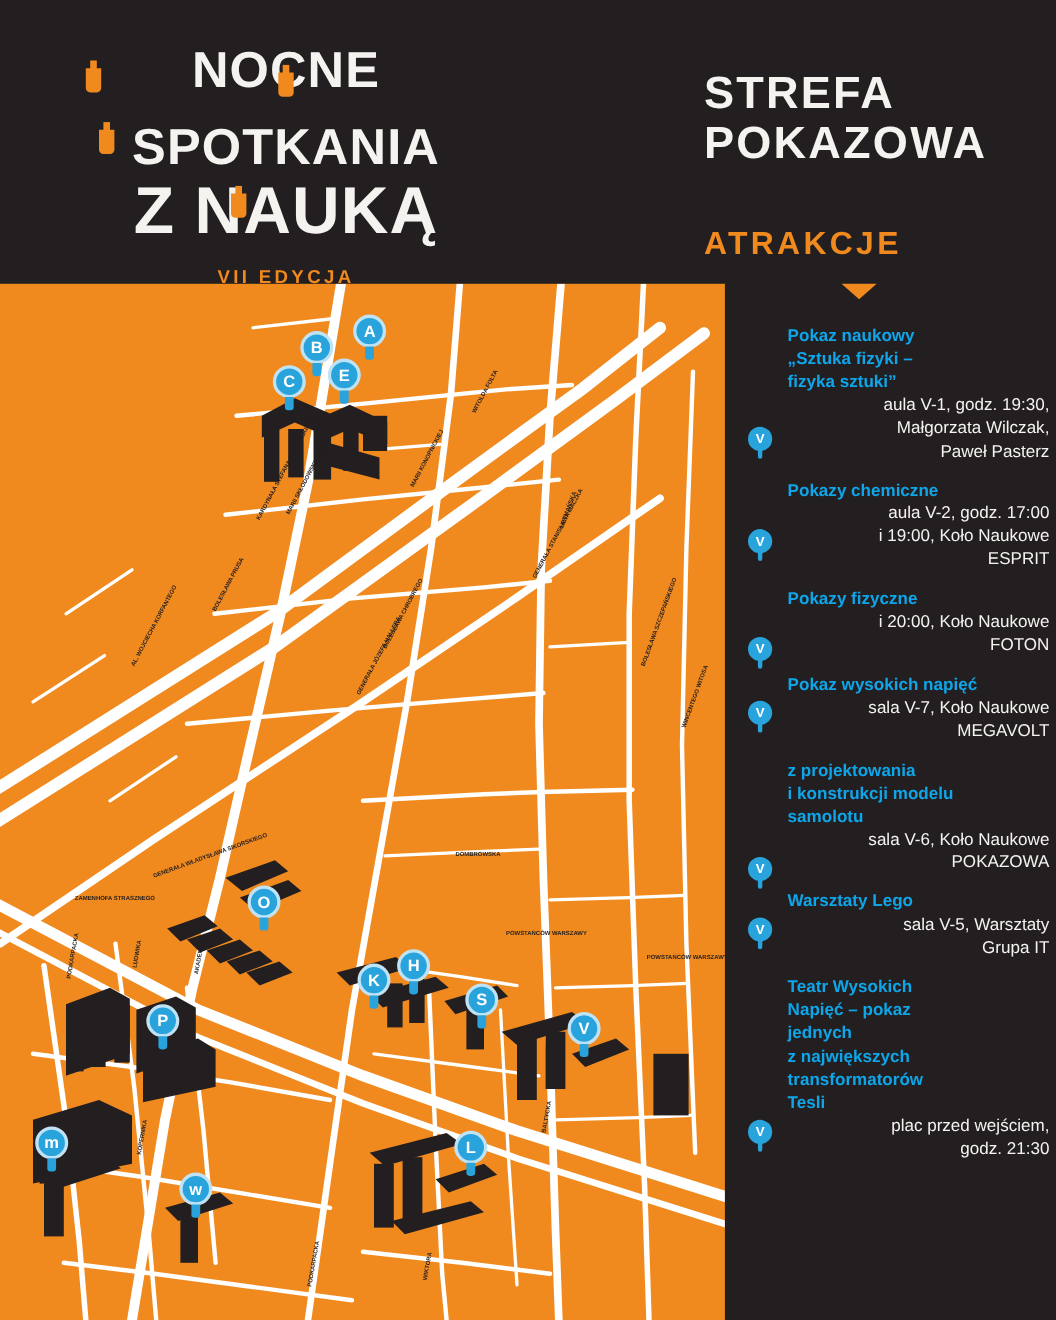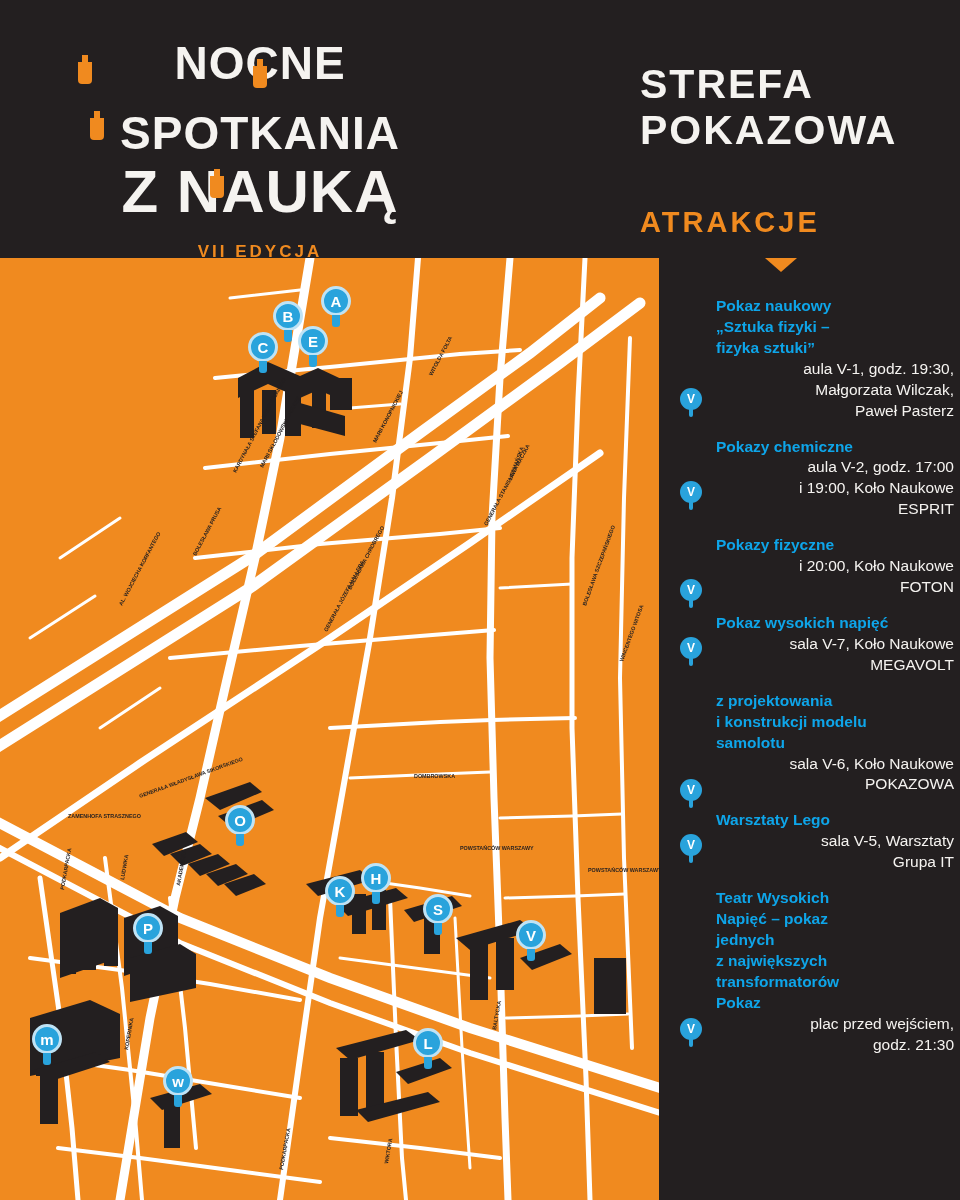--- a/index.html
+++ b/index.html
@@ -411,21 +411,21 @@
       <div class="attr-item">
         <div class="pin" style="top:130px;">
             <span>V</span>
           </div>
         <div class="attr-title">
           <div>Teatr Wysokich</div>
           <div>Napięć – pokaz</div>
           <div>jednych</div>
           <div>z największych</div>
           <div>transformatorów</div>
-          <div>Pokaz</div>
+          <div>Tesli</div>
         </div>
         <div class="attr-desc">
           <div>plac przed wejściem,</div>
           <div>godz. 21:30</div>
         </div>
       </div>
 
     </div>
   </div>
 

